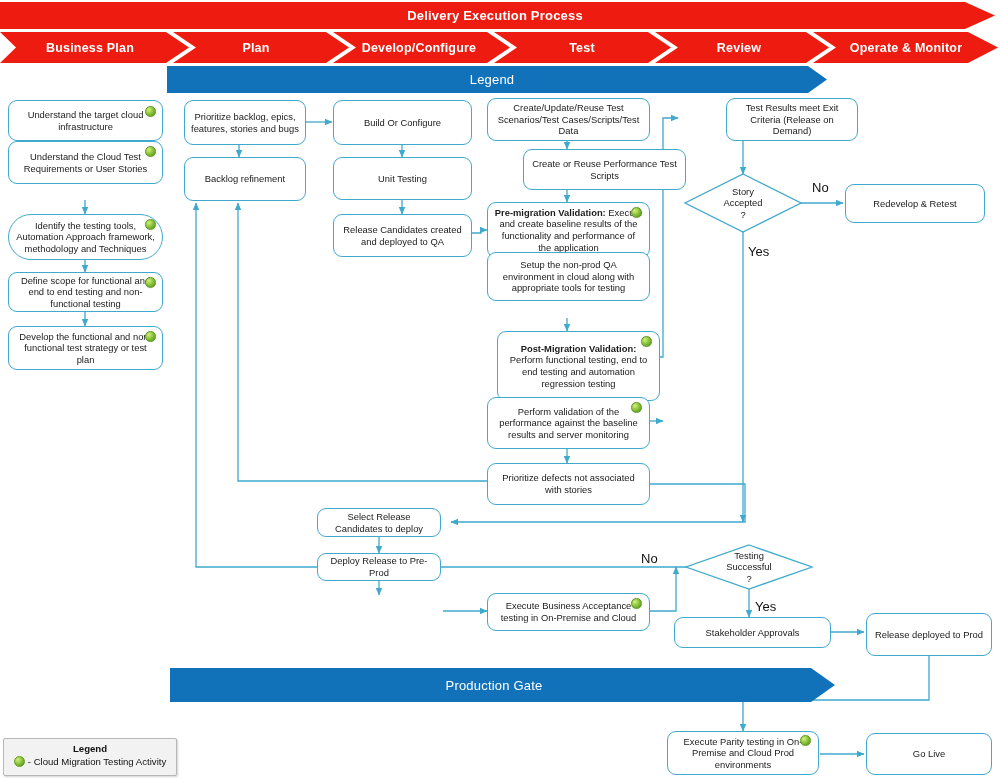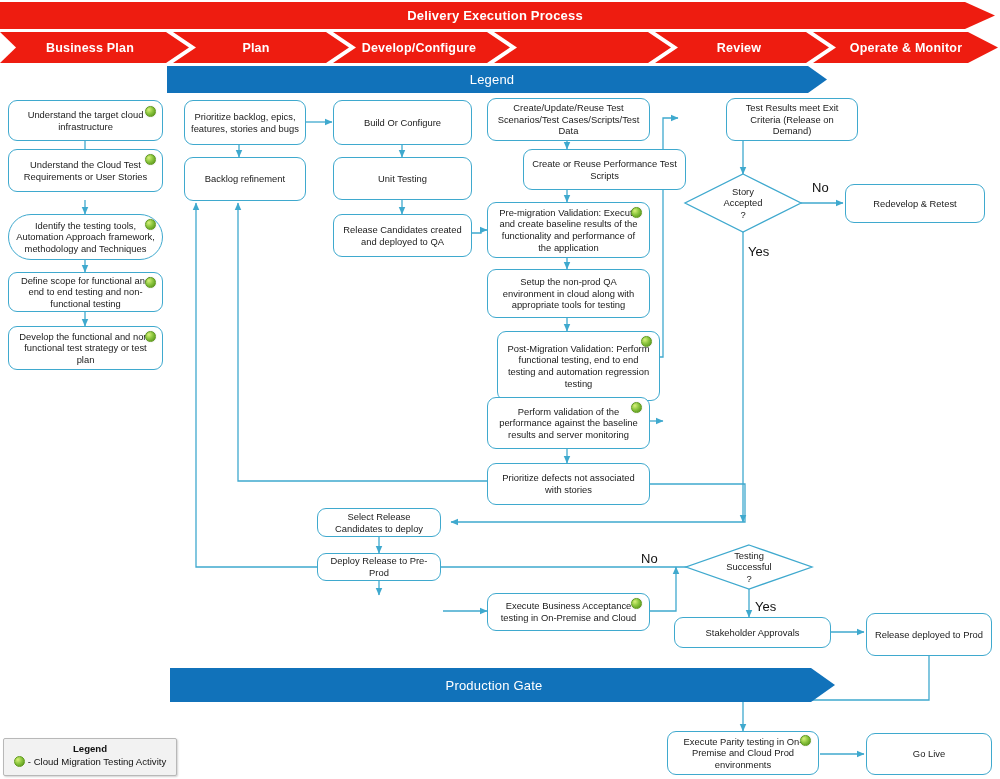--- a/index.html
+++ b/index.html
@@ -18,21 +18,21 @@
   .band.phase{font-size:12.5px;}
   .band.sprint{font-size:13px;font-weight:normal;}
   .band.gate{font-size:13px;font-weight:normal;}
 
   
   .node{position:absolute;box-sizing:border-box;border:1.3px solid #3FA9CE;
         border-radius:9px;background:#ffffff;color:#1a1a1a;
         display:flex;align-items:center;justify-content:center;text-align:center;
         font-size:9.4px;line-height:11.6px;padding:2px 6px;}
   .node .txt{display:block;width:100%;}
-  .node .txt b{font-weight:normal;}
+  .node .txt b{font-weight:bold;}
   .dot{position:absolute;width:9px;height:9px;border-radius:50%;
        background:radial-gradient(circle at 32% 30%, #d7f07a 0%, #8cc63f 45%, #4e8a14 100%);
        border:1px solid #5f9a1c;box-shadow:0 0 1px rgba(0,0,0,.35);}
 
   
   .diamond{position:absolute;}
   .diamond .lbl{position:absolute;left:0;top:0;width:100%;height:100%;
        display:flex;align-items:center;justify-content:center;text-align:center;
        font-size:9.4px;line-height:11.6px;color:#1a1a1a;}
 
@@ -151,20 +151,23 @@
 
   <div class="band phase" style="left:10px;top:32px;width:160px;height:31px;">
     <span>Business Plan</span>
   </div>
   <div class="band phase" style="left:340px;top:32px;width:158px;height:31px;">
     <span>Develop/Configure</span>
   </div>
   <div class="band phase" style="left:186px;top:32px;width:140px;height:31px;">
     <span>Plan</span>
   </div>
+  <div class="band phase" style="left:512px;top:32px;width:140px;height:31px;">
+    <span>Test</span>
+  </div>
   <div class="band phase" style="left:668px;top:32px;width:142px;height:31px;">
     <span>Review</span>
   </div>
   <div class="band phase" style="left:824px;top:32px;width:164px;height:31px;">
     <span>Operate &amp; Monitor</span>
   </div>
 
   <div class="band sprint" style="left:167px;top:66px;width:650px;height:27px;">
     <span>Legend</span>
   </div>
@@ -193,21 +196,21 @@
 
   <div class="elabel" style="left:812px;top:180px;"><span>No</span></div>
   <div class="elabel" style="left:748px;top:244px;"><span>Yes</span></div>
   <div class="elabel" style="left:641px;top:551px;"><span>No</span></div>
   <div class="elabel" style="left:755px;top:599px;"><span>Yes</span></div>
 
   <div class="node" style="left:8px;top:100px;width:155px;height:41px;">
     <span class="txt">Understand the target cloud infrastructure</span>
     <span class="dot" style="right:6px;top:5px;"></span>
   </div>
-  <div class="node" style="left:8px;top:149px;width:155px;height:43px;">
+  <div class="node" style="left:8px;top:141px;width:155px;height:43px;">
     <span class="txt">Understand the Cloud Test Requirements or User Stories</span>
     <span class="dot" style="right:6px;top:4px;"></span>
   </div>
   <div class="node" style="left:8px;top:214px;width:155px;height:46px;border-radius:23px;">
     <span class="txt">Identify the testing tools, Automation Approach framework, methodology and Techniques</span>
     <span class="dot" style="right:6px;top:4px;"></span>
   </div>
   <div class="node" style="left:8px;top:272px;width:155px;height:40px;">
     <span class="txt">Define scope for functional and end to end testing and non-functional testing</span>
     <span class="dot" style="right:6px;top:4px;"></span>
@@ -238,21 +241,21 @@
     <span class="txt">Create/Update/Reuse Test Scenarios/Test Cases/Scripts/Test Data</span>
   </div>
   <div class="node" style="left:487px;top:149px;width:163px;height:41px;margin-left:36px;">
     <span class="txt">Create or Reuse Performance Test Scripts</span>
   </div>
   <div class="node" style="left:487px;top:202px;width:163px;height:56px;">
     <span class="txt"><b>Pre-migration Validation:</b>
       <span>Execute and create baseline results of the functionality and performance of the application</span></span>
     <span class="dot" style="right:7px;top:4px;"></span>
   </div>
-  <div class="node" style="left:487px;top:269px;width:163px;height:49px;">
+  <div class="node" style="left:487px;top:252px;width:163px;height:49px;">
     <span class="txt">Setup the non-prod QA environment in cloud along with appropriate tools for testing</span>
   </div>
   <div class="node" style="left:497px;top:331px;width:163px;height:70px;">
     <span class="txt"><b>Post-Migration Validation:</b>
       <span>Perform functional testing, end to end testing and automation regression testing</span></span>
     <span class="dot" style="right:7px;top:4px;"></span>
   </div>
   <div class="node" style="left:487px;top:397px;width:163px;height:52px;">
     <span class="txt">Perform validation of the performance against the baseline results and server monitoring</span>
     <span class="dot" style="right:7px;top:4px;"></span>

